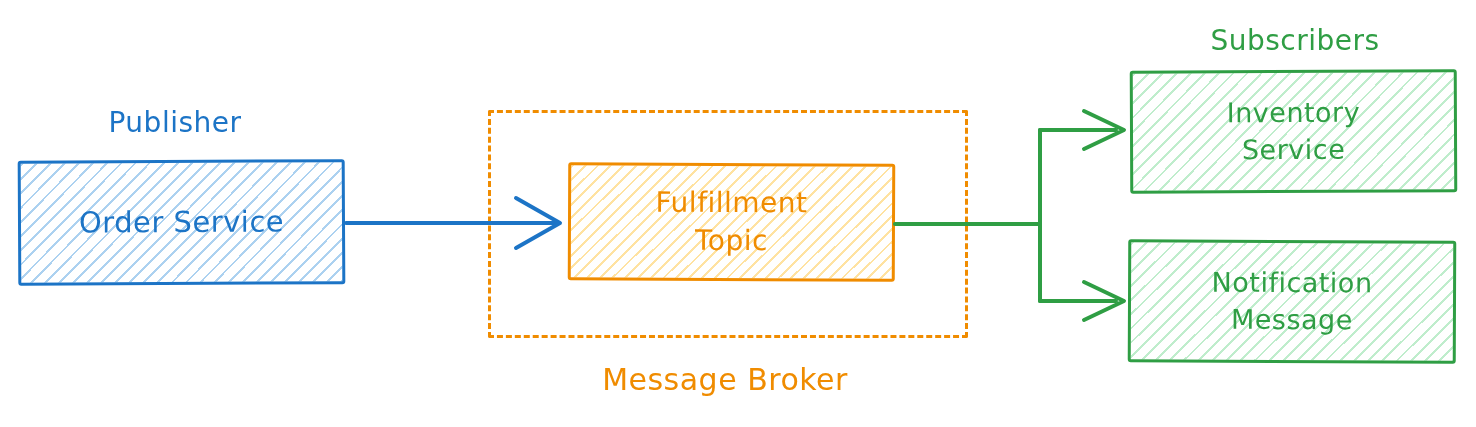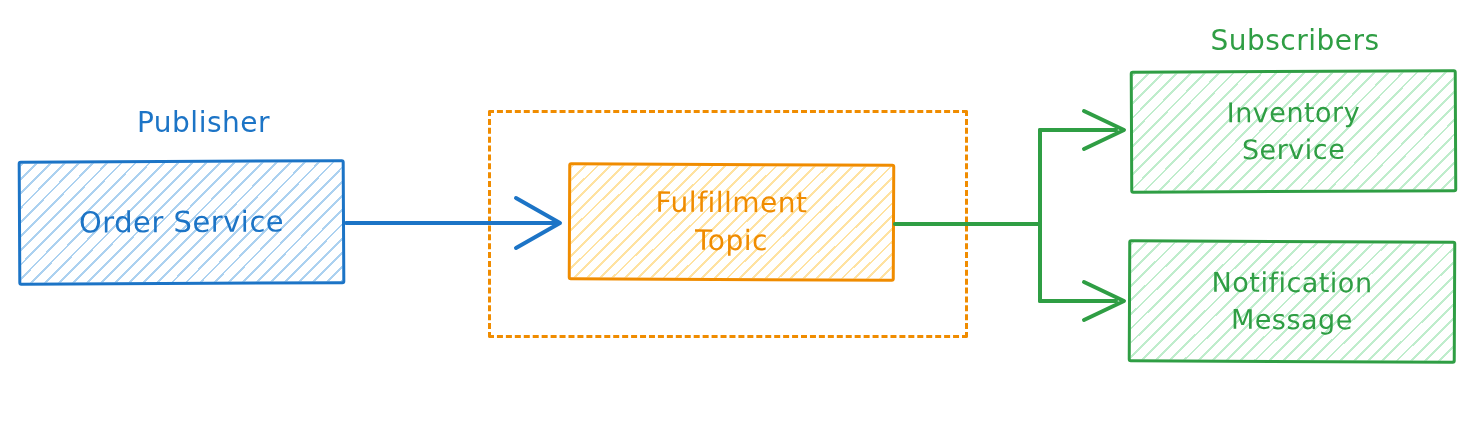--- a/index.html
+++ b/index.html
@@ -72,21 +72,21 @@
     border-radius: 2px;
     box-sizing: border-box;
   }
 
   .diagram-label {
     position: absolute;
     text-align: center;
     letter-spacing: 0.5px;
     font-weight: 500;
   }
-  .publisher-label   { left: 80px;   top: 106px; width: 190px; font-size: 28px; color: var(--color-blue); text-align: right; }
+  .publisher-label   { left: 80px;   top: 106px; width: 190px; font-size: 28px; color: var(--color-blue); }
   .broker-label      { left: 560px;  top: 362px; width: 330px; font-size: 30px; color: var(--color-orange); }
   .subscribers-label { left: 1178px; top: 24px;  width: 234px; font-size: 28px; color: var(--color-green); }
 
   .connector-layer {
     position: absolute;
     left: 0;
     top: 0;
     pointer-events: none;
   }
   .stroke-blue  { stroke: var(--color-blue); }
@@ -100,20 +100,21 @@
 </style>
 </head>
 <body>
 
 <div class="canvas">
 
   <div class="broker-boundary"></div>
 
   <div class="diagram-label publisher-label">Publisher</div>
 
+  <div class="diagram-label broker-label">Message Broker</div>
 
   <div class="diagram-label subscribers-label">Subscribers</div>
 
   <div class="node node-blue order-service">
     <span>Order Service</span>
   </div>
 
   <div class="node node-orange fulfillment-topic">
     <span>Fulfillment
 Topic</span>

